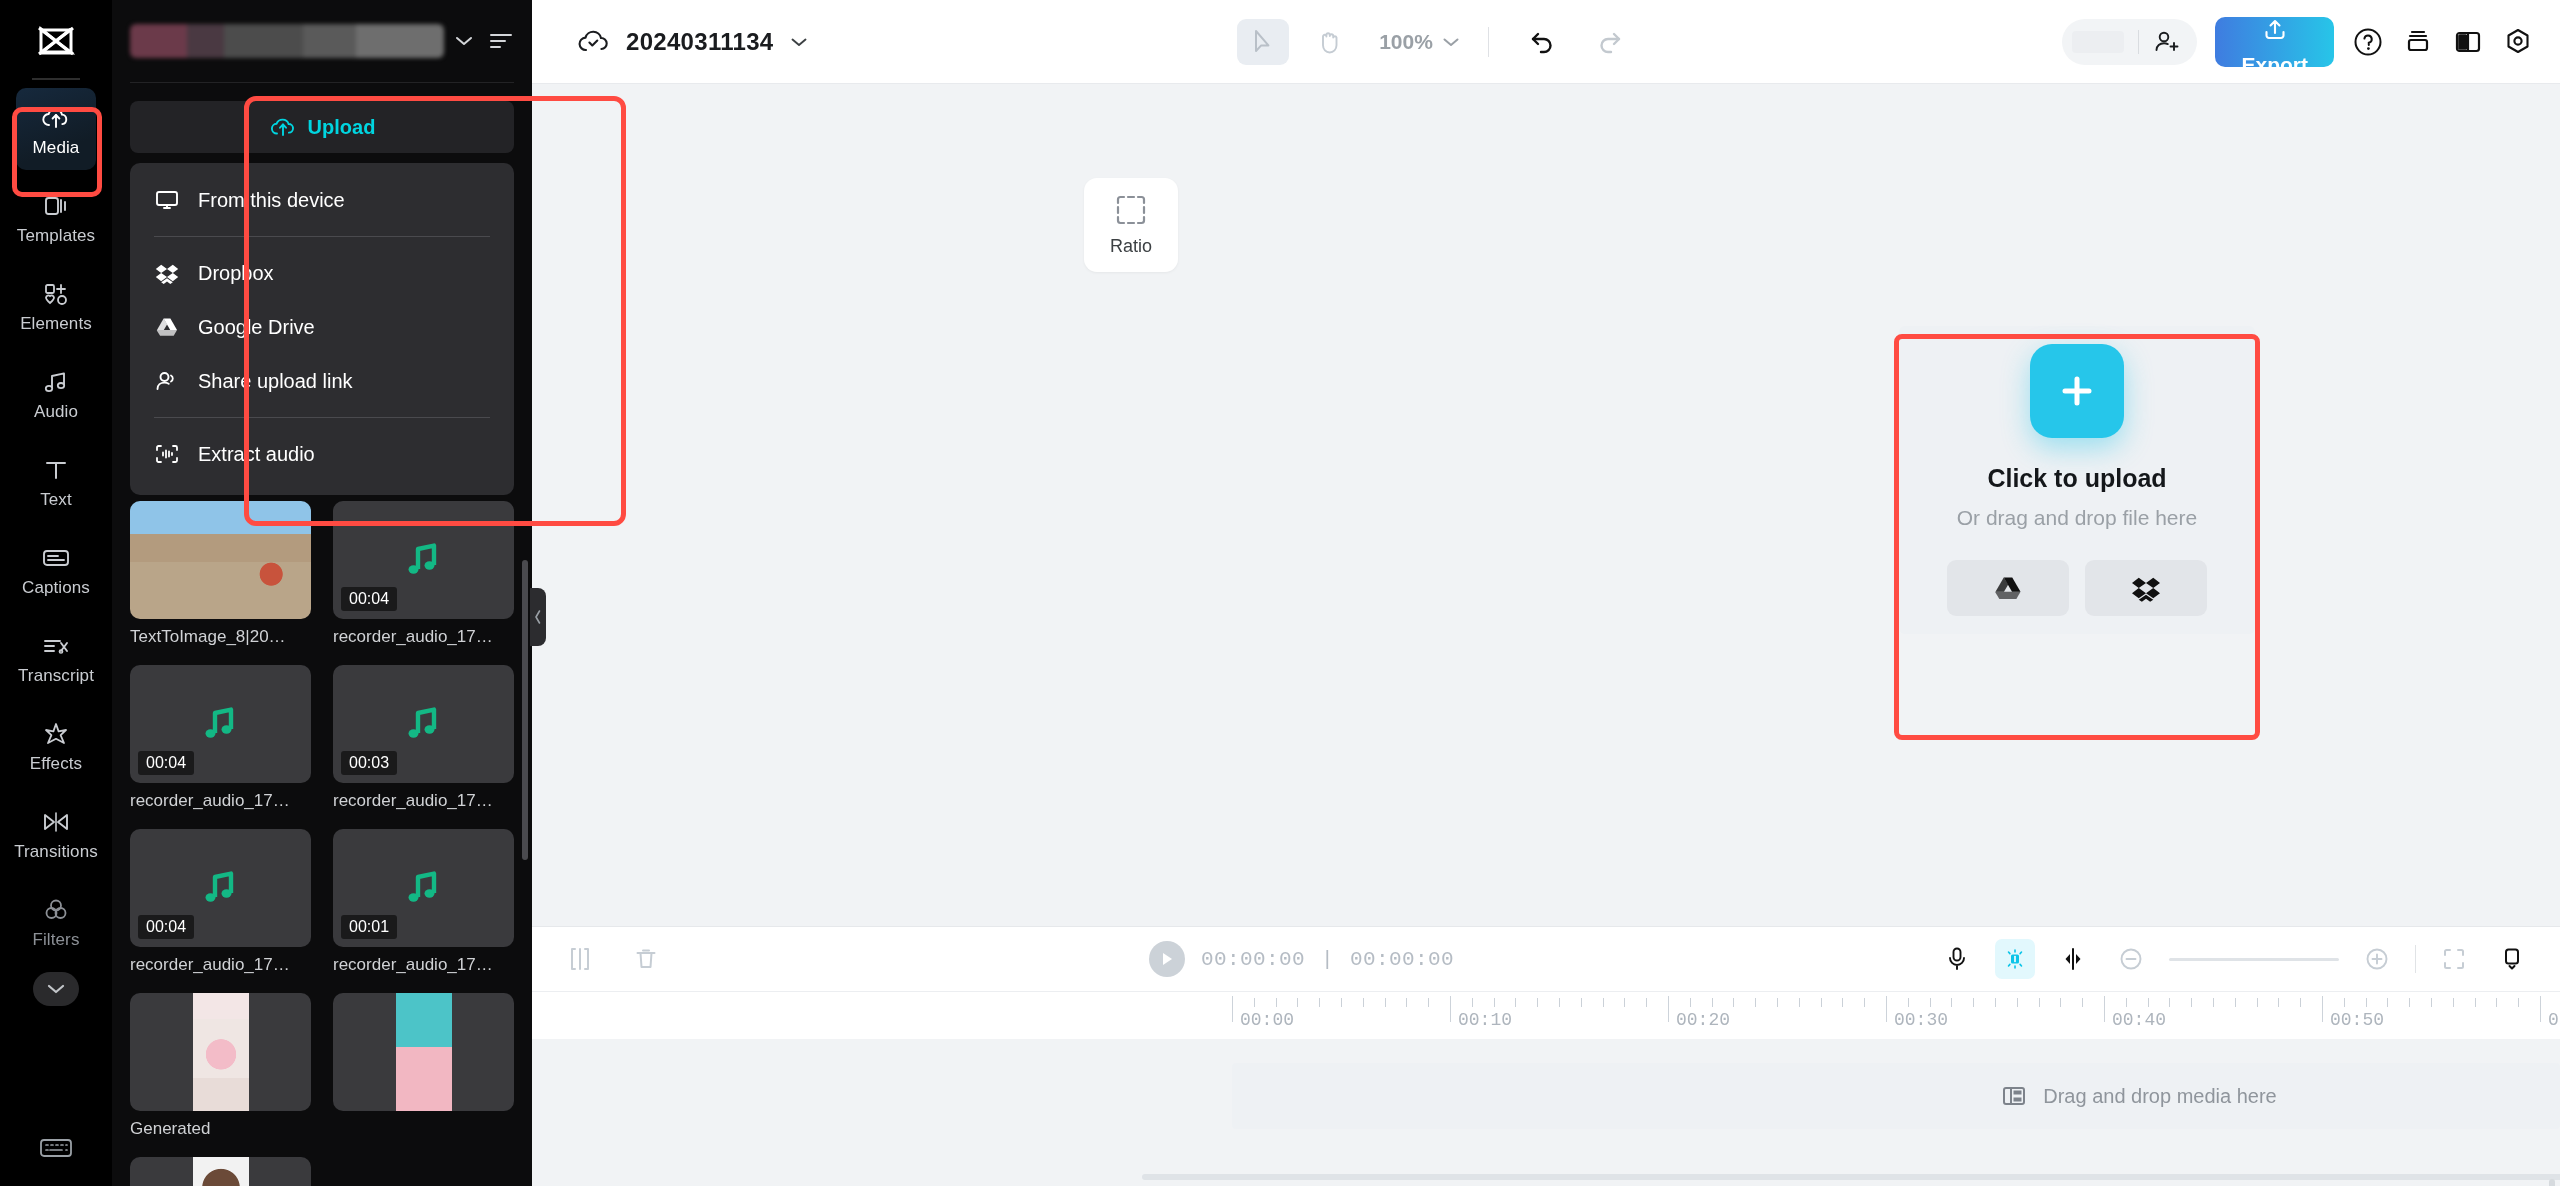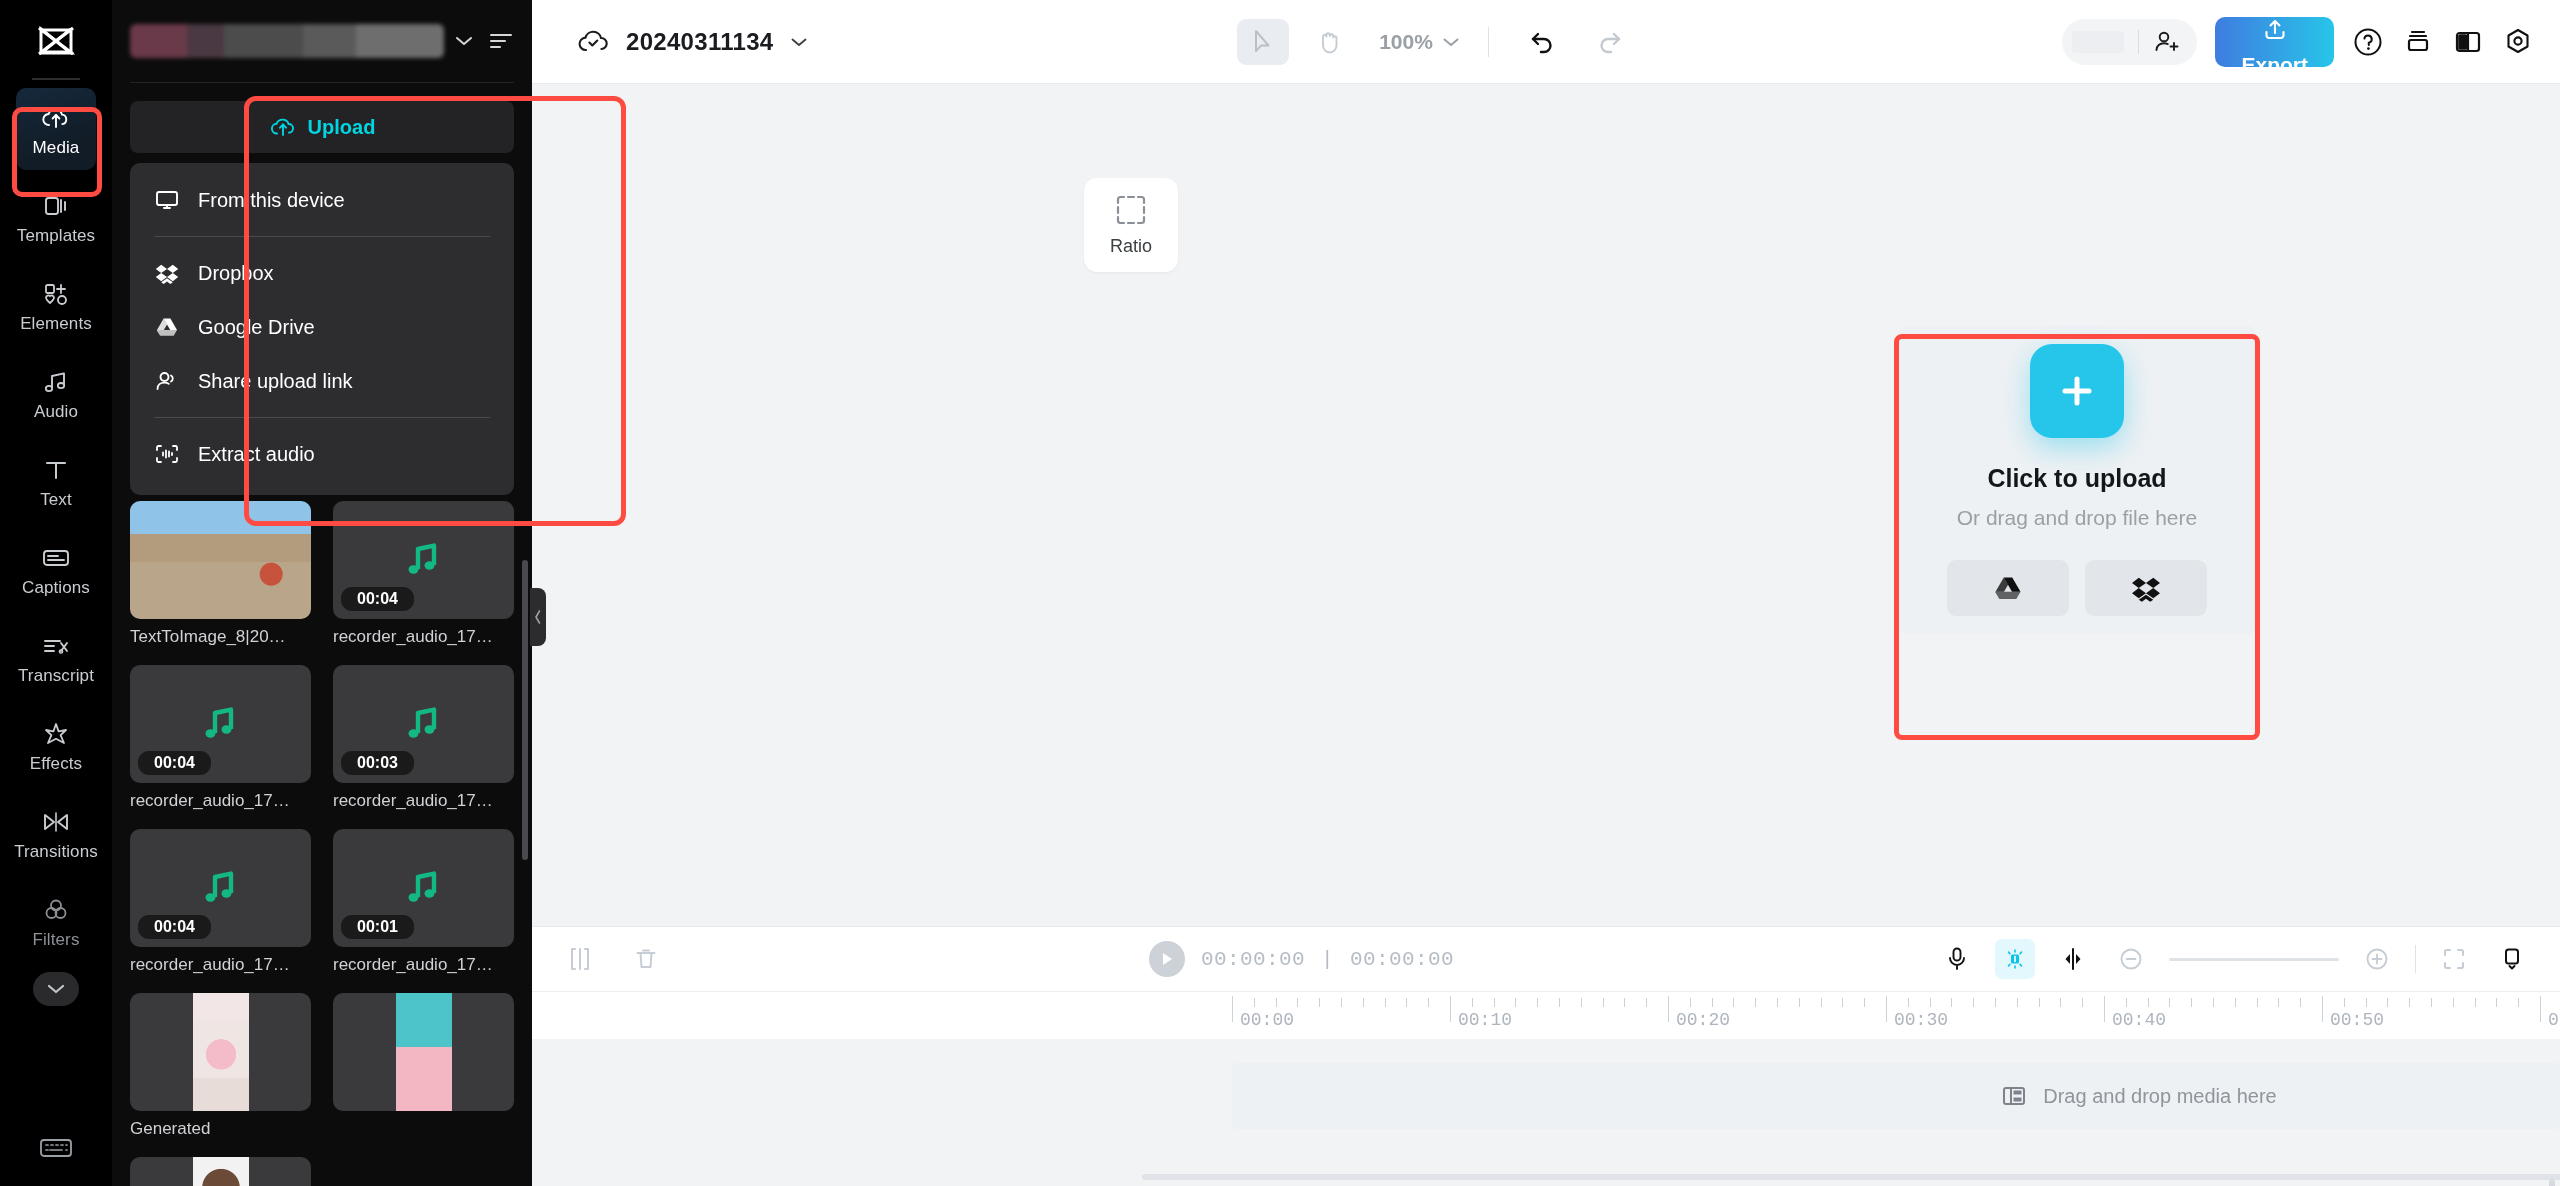--- a/index.html
+++ b/index.html
@@ -88,21 +88,21 @@
     grid-template-columns: 1fr 1fr; gap: 18px 22px; overflow: hidden;
     flex: 1;
   }
   .mcell { display:flex; flex-direction:column; }
   .mthumb {
     height: 118px; border-radius: 10px; background:#3a3a3d; position: relative;
     overflow: hidden; display:flex; align-items:center; justify-content:center;
   }
   .mthumb .dur {
     position:absolute; left: 8px; bottom: 8px; background: rgba(20,20,20,.82);
-    color:#fff; font-size:16px; padding: 3px 16px; border-radius: 11px; font-weight:700;
+    color:#fff; font-size:16px; padding: 3px 8px; border-radius: 3px; font-weight:400;
   }
   .mlabel { color:#d0d2d5; font-size: 17px; margin-top: 8px; white-space:nowrap;
             overflow:hidden; text-overflow:ellipsis; }
 
   
   .img-town { width:100%; height:100%;
     background:
       radial-gradient(circle at 78% 62%, #c8533c 0 7%, transparent 7.5%),
       linear-gradient(180deg,#8fc4e8 0 28%, #b39b7e 28% 52%, #b9a589 52% 100%),
       linear-gradient(90deg,#5a3f33 0 26%, #7d5a41 26% 42%, #9b8163 42% 60%, #6b4b36 60% 100%);

